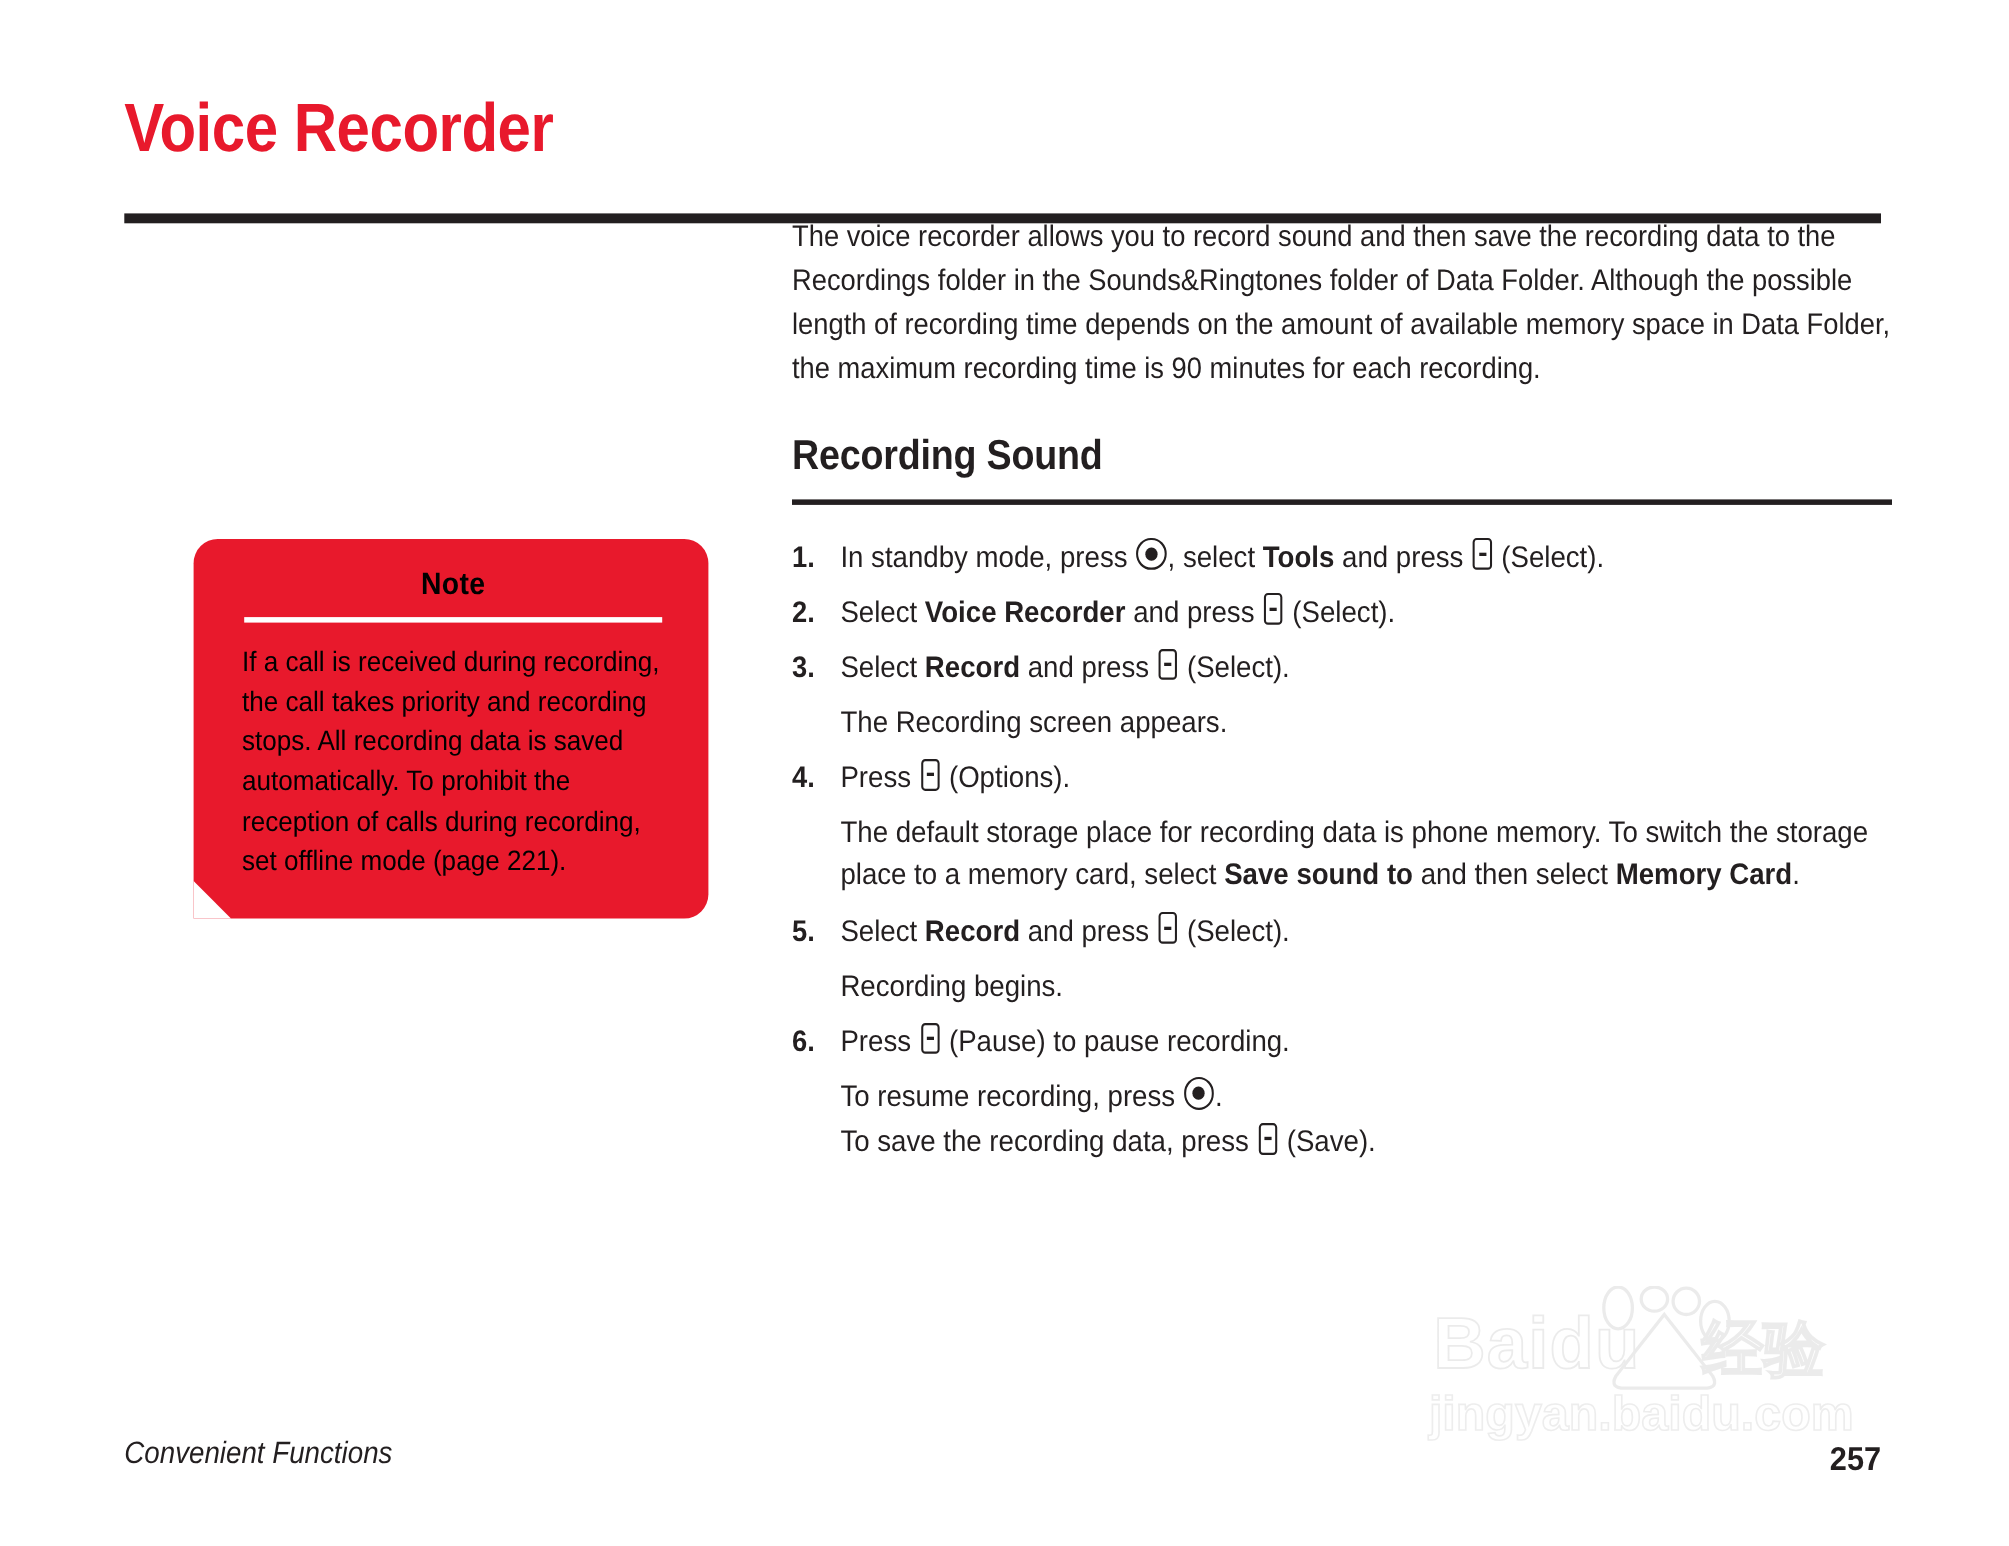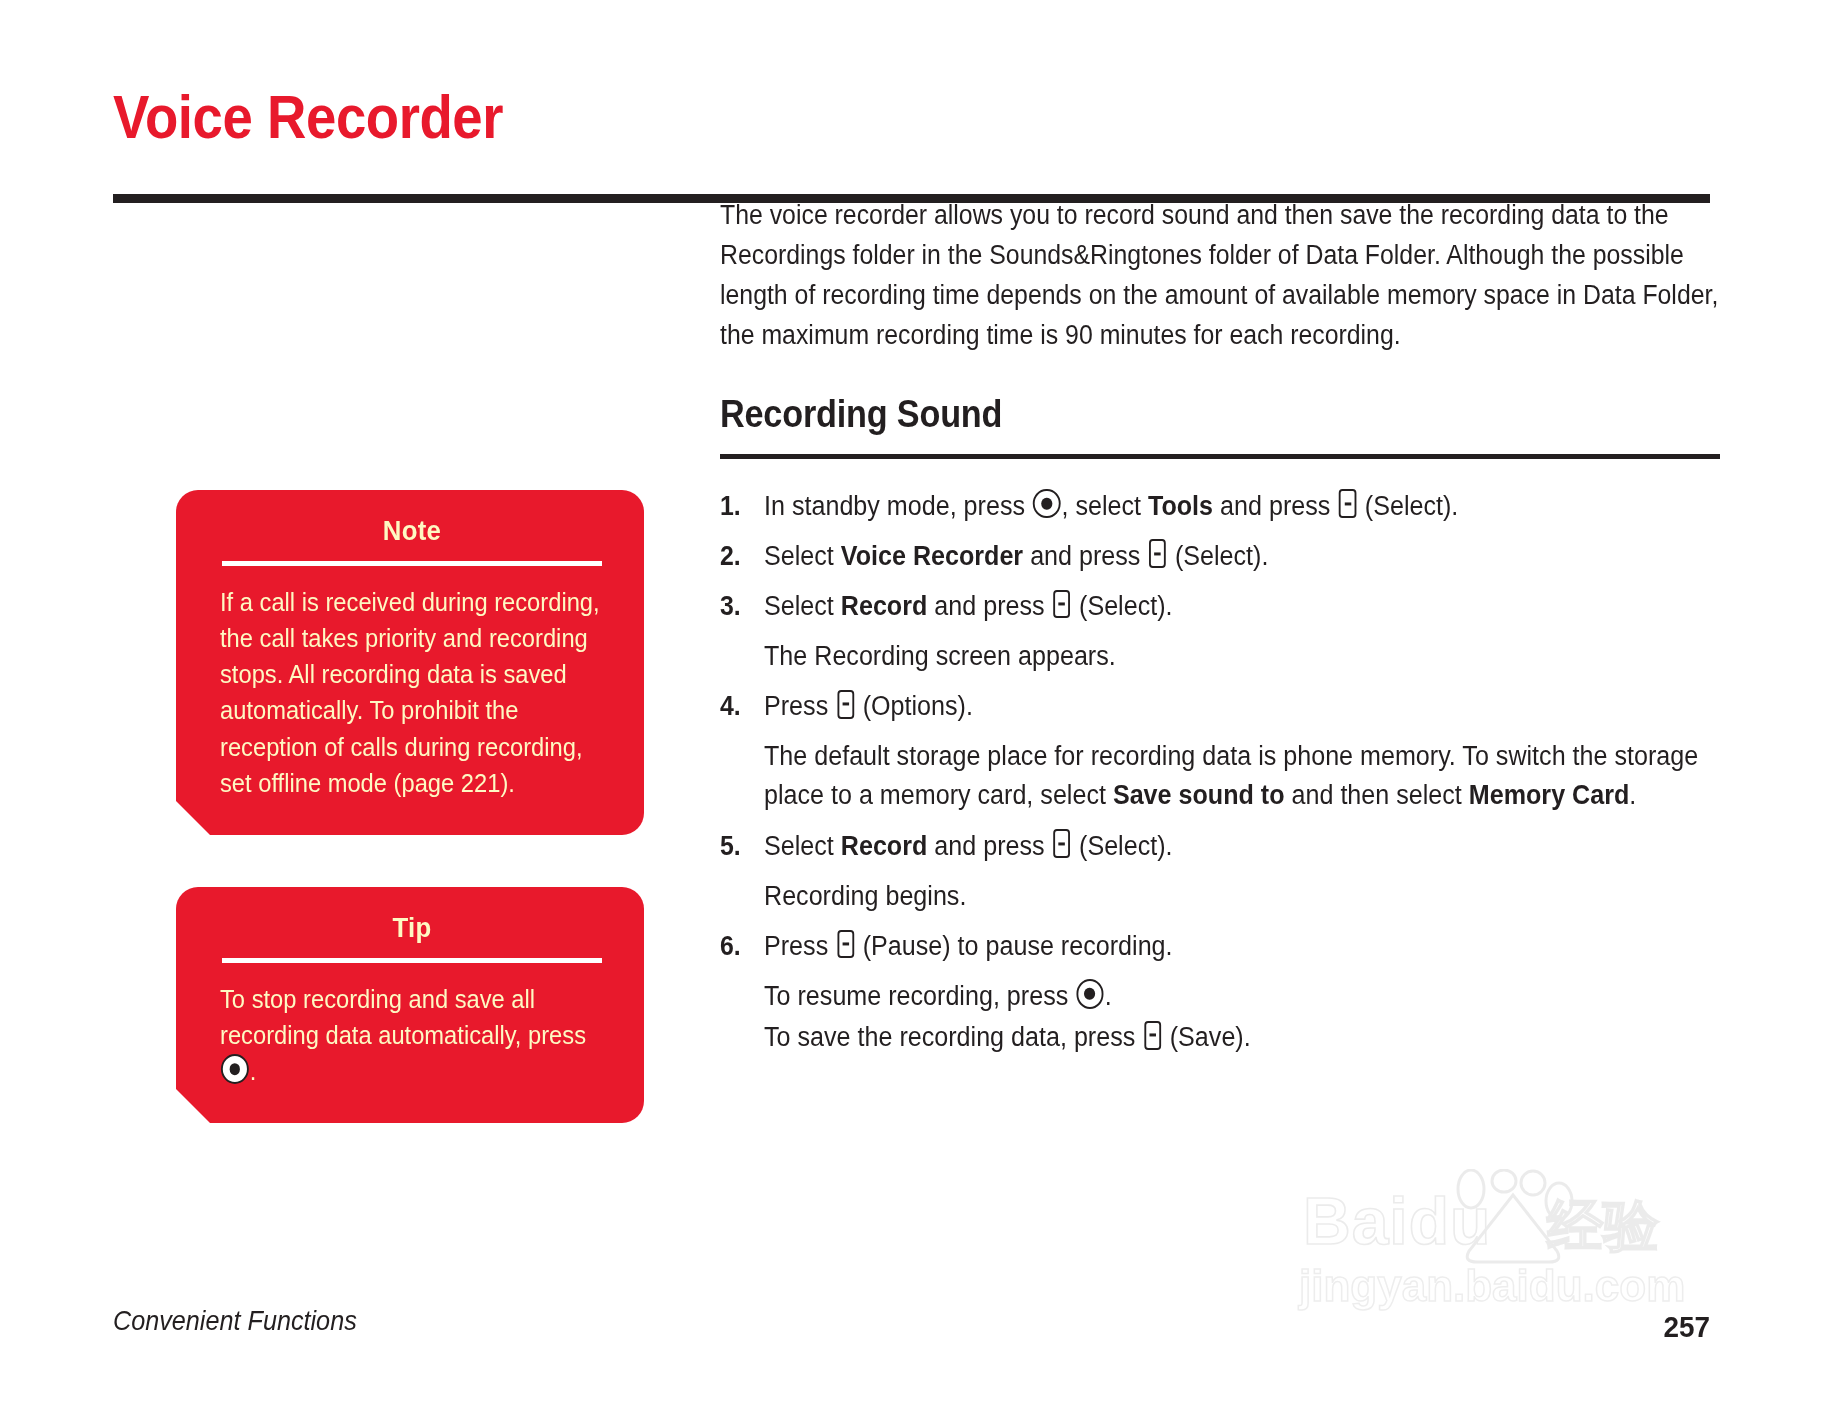--- a/index.html
+++ b/index.html
@@ -47,21 +47,21 @@
   
   .left-col {
     position: absolute;
     left: 176px;
     top: 490px;
     width: 468px;
   }
 
   .callout {
     background: #e8192c;
-    color: #fef9c3;
+    color: #000000;
     border-radius: 22px 22px 22px 0;
     padding: 26px 40px 34px 44px;
     box-sizing: border-box;
     position: relative;
     margin-bottom: 52px;
   }
   
   .callout::after {
     content: "";
     position: absolute;
@@ -295,25 +295,20 @@
   <div class="title-rule"></div>
 
   <div class="left-col">
 
     <div class="callout">
       <div class="callout-title">Note</div>
       <div class="callout-rule"></div>
       <div class="callout-body">If a call is received during recording, the call takes priority and recording stops. All recording data is saved automatically. To prohibit the reception of calls during recording, set offline mode (page 221).</div>
     </div>
 
-    <div class="callout">
-      <div class="callout-title">Tip</div>
-      <div class="callout-rule"></div>
-      <div class="callout-body"><span>To stop recording and save all recording data automatically, press</span> <span class="key-center on-red"></span><span>.</span></div>
-    </div>
 
   </div>
 
   <div class="right-col">
 
     <div class="intro">The voice recorder allows you to record sound and then save the recording data to the Recordings folder in the Sounds&amp;Ringtones folder of Data Folder. Although the possible length of recording time depends on the amount of available memory space in Data Folder, the maximum recording time is 90 minutes for each recording.</div>
 
     <div class="section-head">Recording Sound</div>
     <div class="section-rule"></div>
 

